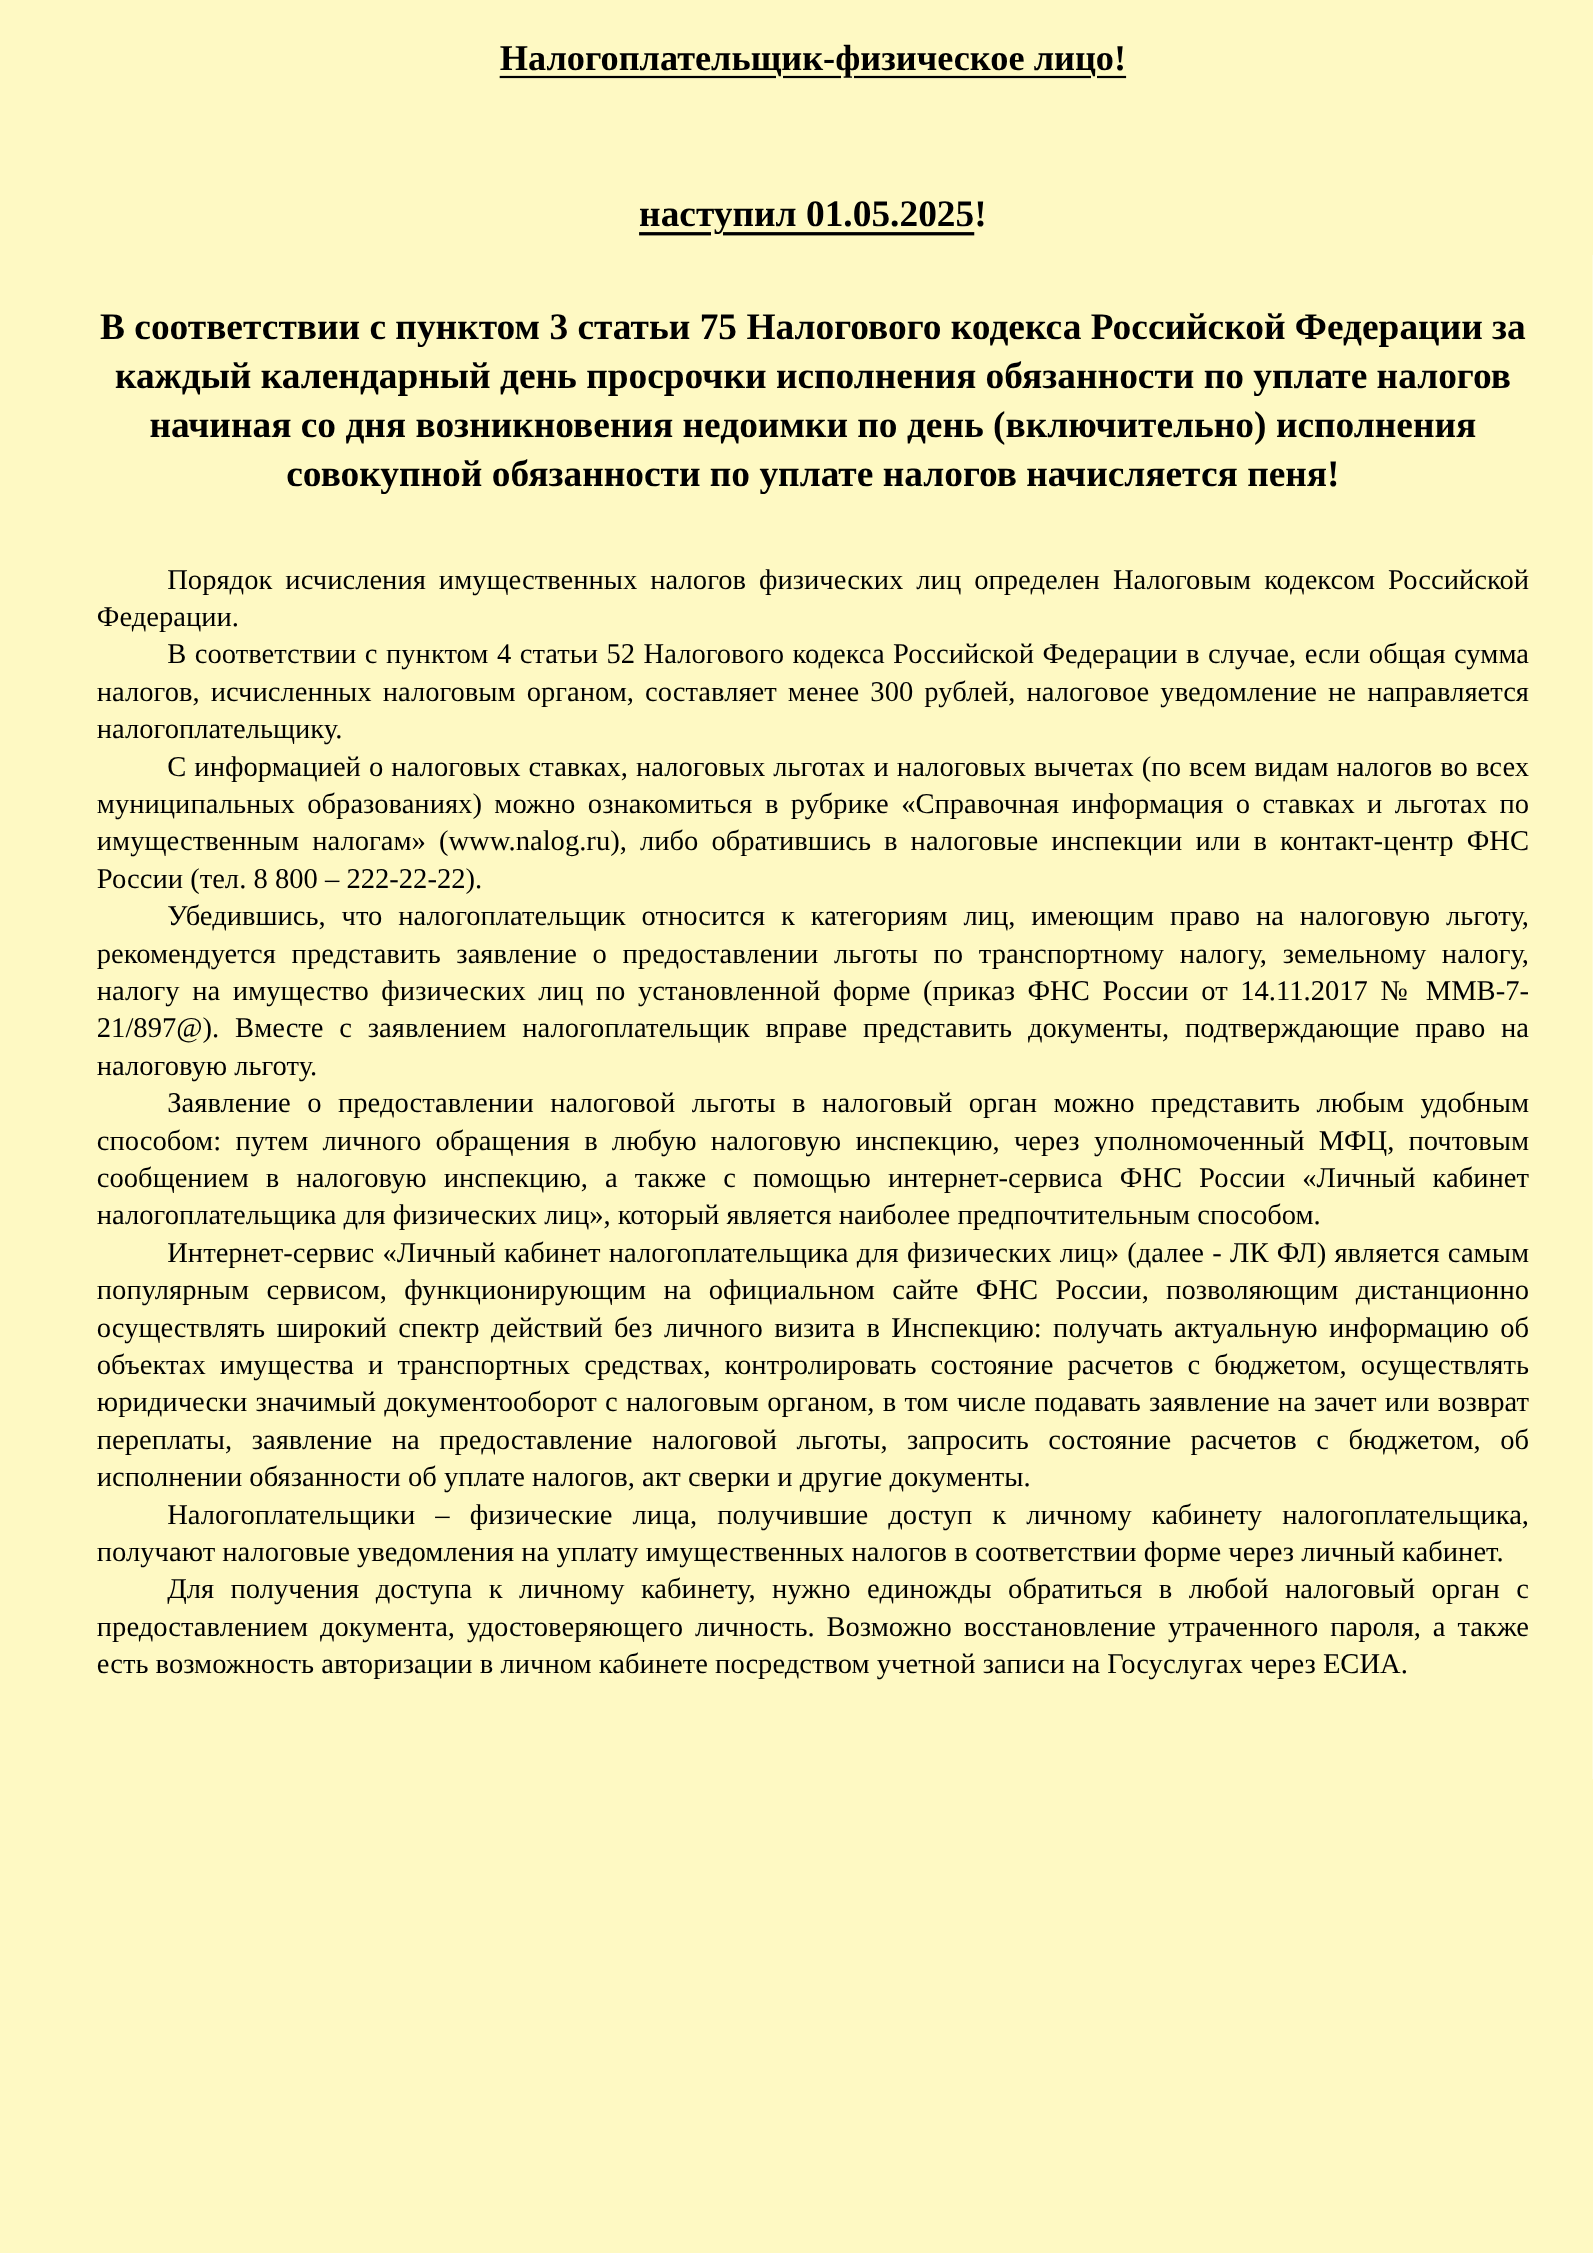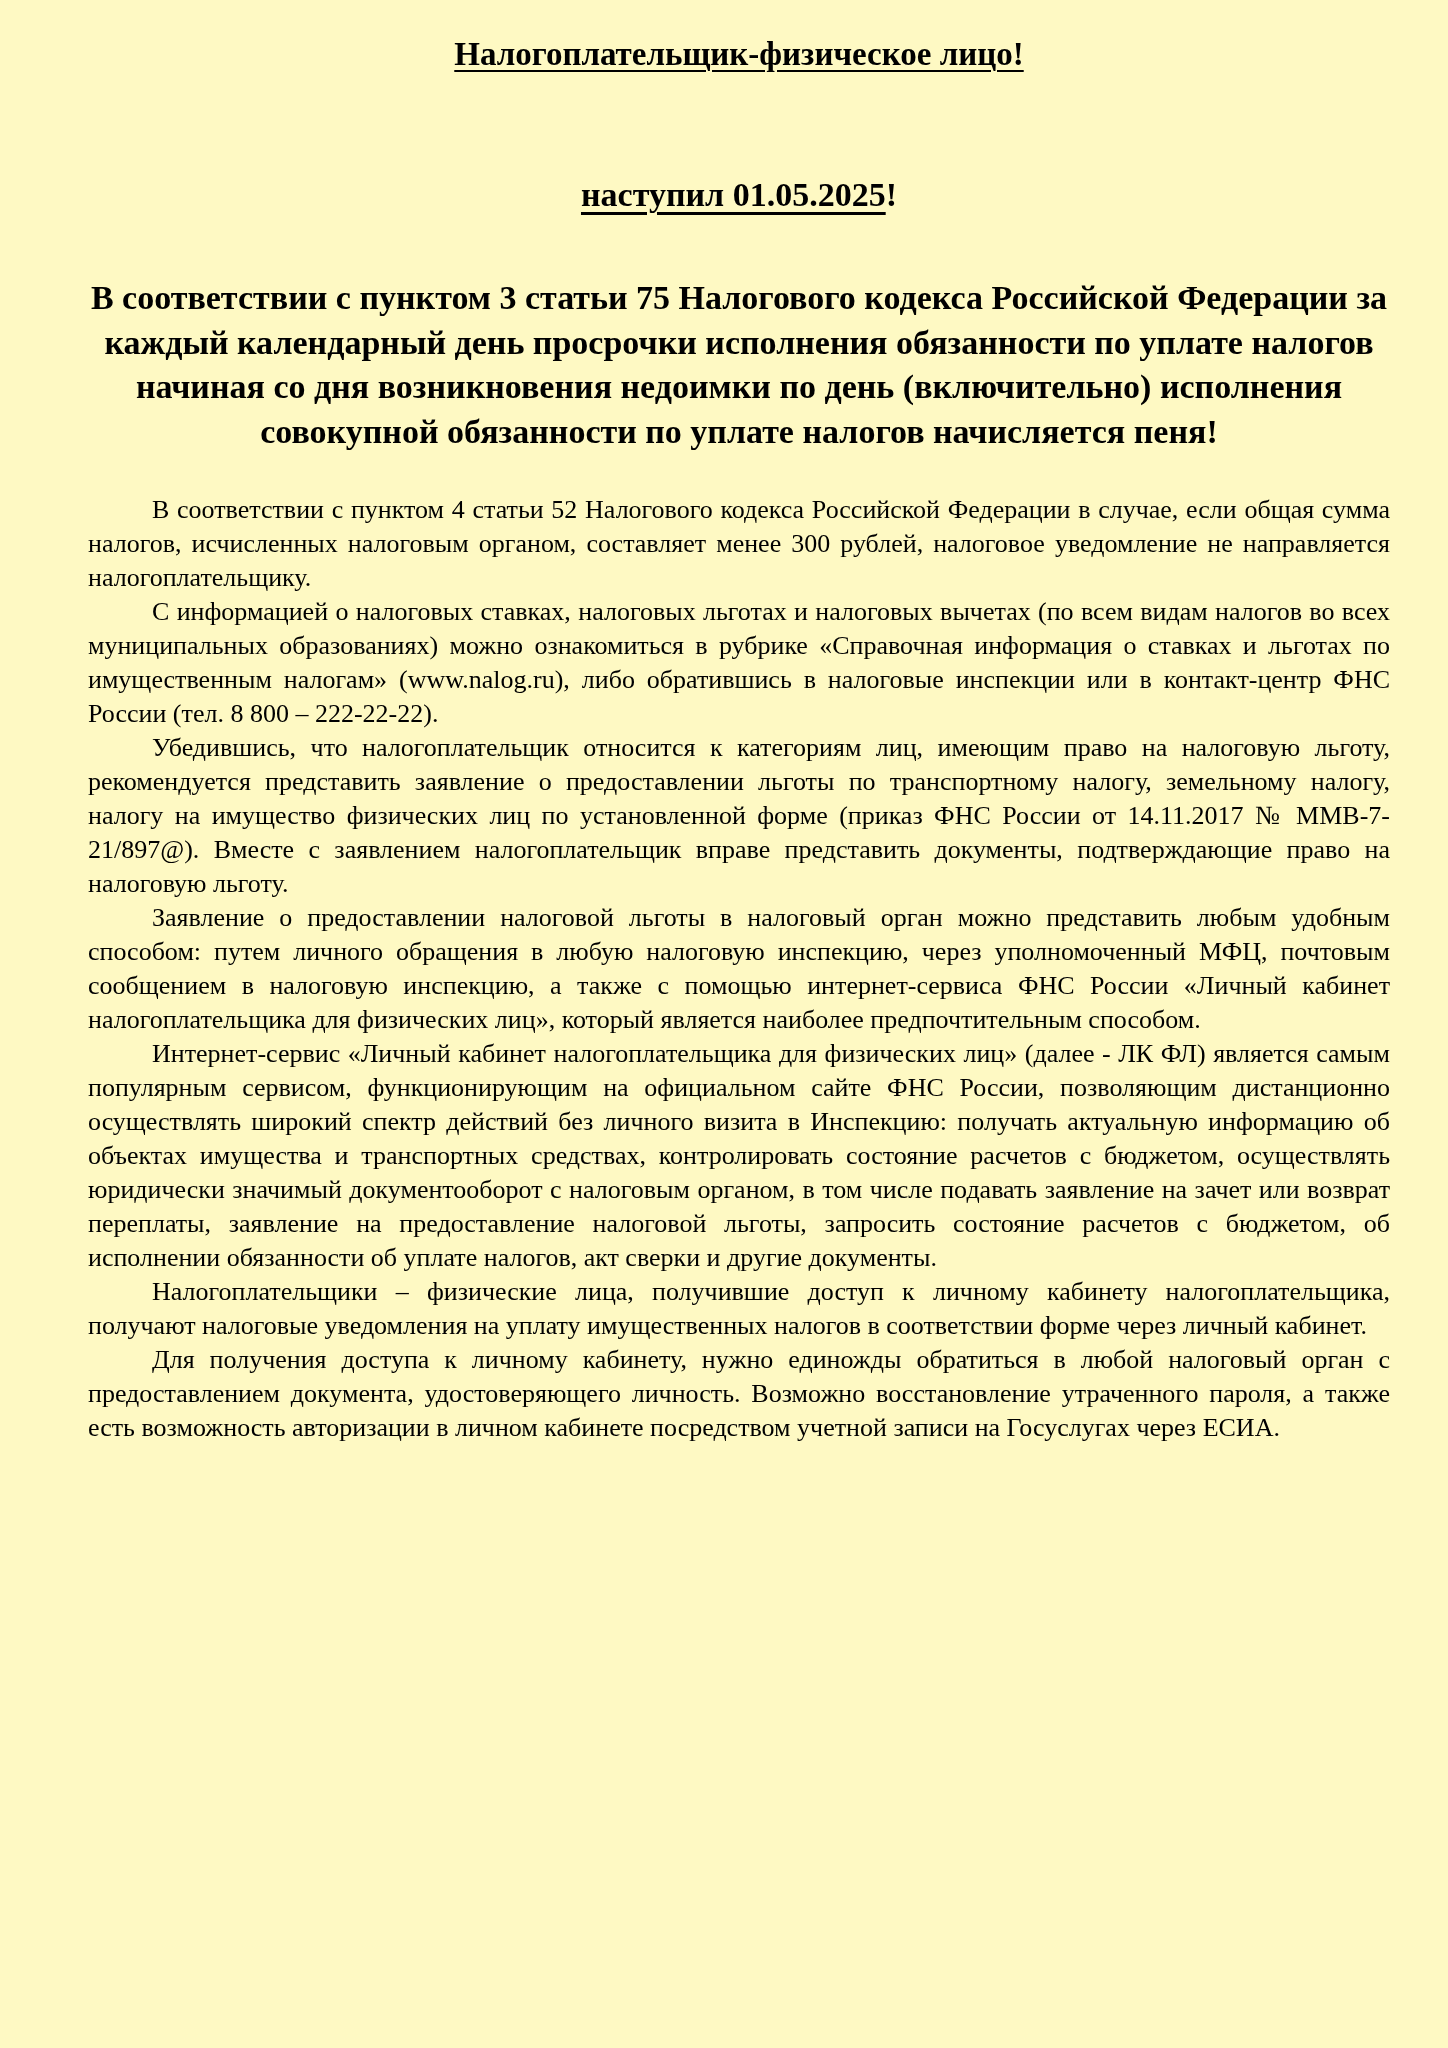--- a/index.html
+++ b/index.html
@@ -37,21 +37,21 @@
     font-size: 34px;
     font-weight: bold;
     line-height: 1.3;
   }
   .reminder-heading .underlined {
     text-decoration: underline;
     text-decoration-thickness: 3px;
     text-underline-offset: 6px;
   }
   .warning-heading {
-    margin: 0 0 38px 0;
+    margin: 0 0 55px 0;
     text-align: center;
     font-size: 34px;
     font-weight: bold;
     line-height: 1.32;
   }
   .doc-body {
     font-size: 26px;
     line-height: 34px;
   }
   .body-paragraph {
@@ -68,20 +68,21 @@
   <h1 class="doc-title"><span class="underlined">Налогоплательщик-физическое лицо!</span></h1>
 
   <h2 class="reminder-heading">
     <br>
     <span class="underlined">наступил 01.05.2025</span><span>!</span>
   </h2>
 
   <h3 class="warning-heading">В соответствии с пунктом 3 статьи 75 Налогового кодекса Российской Федерации за каждый календарный день просрочки исполнения обязанности по уплате налогов начиная со дня возникновения недоимки по день (включительно) исполнения совокупной обязанности по уплате налогов начисляется пеня!</h3>
 
   <section class="doc-body">
+      <p class="body-paragraph">Порядок исчисления имущественных налогов физических лиц определен  Налоговым кодексом Российской Федерации.</p>
       <p class="body-paragraph">В соответствии с пунктом 4 статьи 52 Налогового кодекса Российской Федерации в случае, если общая сумма налогов, исчисленных налоговым органом, составляет менее 300 рублей, налоговое уведомление не направляется налогоплательщику.</p>
       <p class="body-paragraph">С информацией о налоговых ставках, налоговых льготах и налоговых вычетах (по всем видам налогов во всех муниципальных образованиях) можно ознакомиться в рубрике «Справочная информация о ставках и льготах по имущественным налогам» (www.nalog.ru), либо обратившись в налоговые инспекции или в контакт-центр ФНС России (тел. 8 800 – 222-22-22).</p>
       <p class="body-paragraph">Убедившись, что налогоплательщик относится к категориям лиц, имеющим право на налоговую льготу, рекомендуется представить заявление о предоставлении льготы по транспортному налогу, земельному налогу, налогу на имущество физических лиц по установленной форме (приказ ФНС России от 14.11.2017 № ММВ-7-21/897@). Вместе с заявлением налогоплательщик вправе представить документы, подтверждающие право на налоговую льготу.</p>
       <p class="body-paragraph">Заявление о предоставлении налоговой льготы в налоговый орган можно представить любым удобным способом: путем личного обращения в любую налоговую инспекцию, через уполномоченный МФЦ, почтовым сообщением в налоговую инспекцию, а также с помощью интернет-сервиса ФНС России «Личный кабинет налогоплательщика для физических лиц», который является наиболее предпочтительным способом.</p>
       <p class="body-paragraph">Интернет-сервис «Личный кабинет налогоплательщика для физических лиц» (далее - ЛК ФЛ) является самым популярным сервисом, функционирующим на официальном сайте ФНС России, позволяющим дистанционно осуществлять широкий спектр действий без личного визита в Инспекцию: получать актуальную информацию об объектах имущества и транспортных средствах, контролировать состояние расчетов с бюджетом, осуществлять юридически значимый документооборот с налоговым органом, в том числе подавать заявление на зачет или возврат переплаты, заявление на предоставление налоговой льготы, запросить состояние расчетов с бюджетом, об исполнении обязанности об уплате налогов, акт сверки и другие документы.</p>
       <p class="body-paragraph">Налогоплательщики – физические лица, получившие доступ к личному кабинету налогоплательщика, получают налоговые уведомления на уплату имущественных налогов в соответствии форме через личный кабинет.</p>
       <p class="body-paragraph">Для получения доступа к личному кабинету, нужно единожды обратиться в любой налоговый орган с предоставлением документа, удостоверяющего личность. Возможно восстановление утраченного пароля, а также есть возможность авторизации в личном кабинете посредством учетной записи на Госуслугах через ЕСИА.</p>
     </section>
 
 </div>

